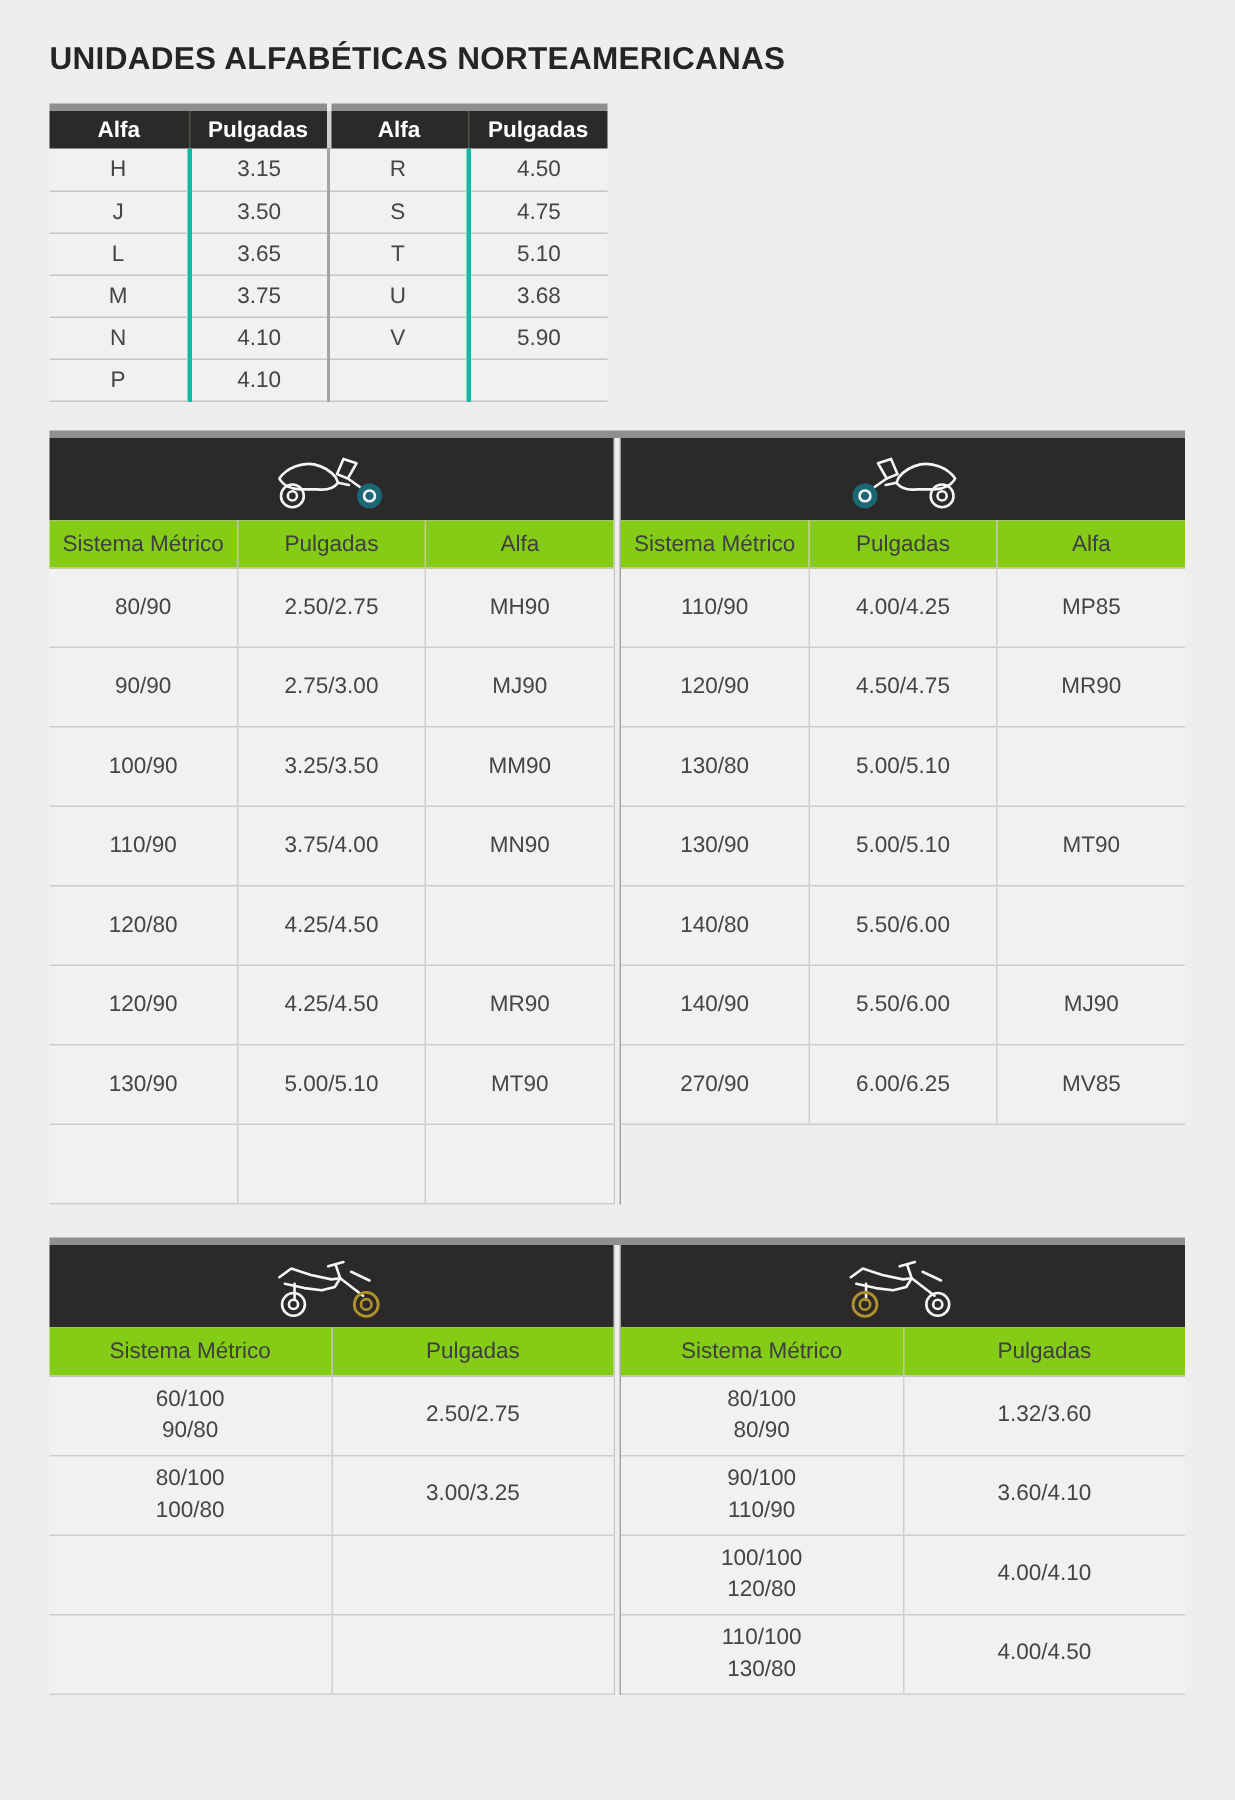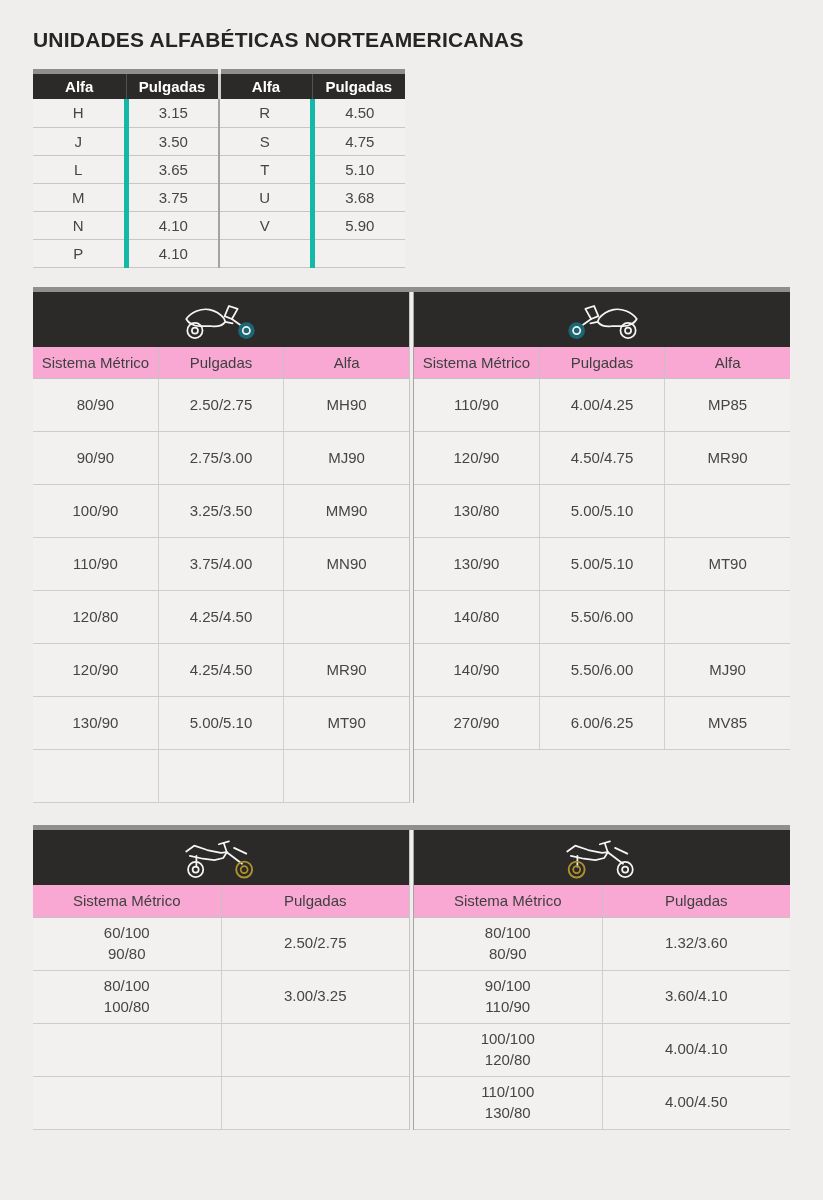--- a/index.html
+++ b/index.html
@@ -29,36 +29,36 @@
   .alpha-table th {
     background:#2b2a28; color:#fff; font-weight:bold;
     font-size:15px; height:25px; text-align:center; padding:0;
   }
   .alpha-table th + th { border-left:1px solid #54524f; }
   .alpha-table th:nth-child(3) { border-left:3px solid #cfcecc; }
   .alpha-table td {
     height:28px; text-align:center; font-size:15px; color:#454545;
     border-bottom:1px solid #c6c6c4; padding:0;
   }
-  .alpha-table td + td { border-left:5px solid #14b8a6; }
+  .alpha-table td + td { border-left:3px solid #14b8a6; }
   .alpha-table td:nth-child(3) { border-left:2px solid #a3a3a1; }
   
   .duo { width: 757px; }
   .duo-row { display:flex; gap:3px; }
   .subtable { flex:1; }
   .duo-row .subtable:first-child { border-right:1px solid #c6c6c4; }
   .duo-row .subtable:last-child  { border-left:1px solid #a5a5a3; }
   .band {
     height:55px; background:#2b2a28;
     display:flex; align-items:center; justify-content:center;
   }
   .band svg { display:block; }
   .mirror { transform: scaleX(-1); }
   .sub th {
-    background:#f9a8d4; font-weight:normal; font-size:15px; color:#3f3f3f;
+    background:#84cc16; font-weight:normal; font-size:15px; color:#3f3f3f;
     height:32px; text-align:center; padding:0;
     border-bottom:1px solid #c2c2c0;
   }
   .sub th + th { border-left:1px solid #c2c2c0; }
   .sub td {
     height:53px; text-align:center; font-size:15px; color:#454545;
     border-bottom:1px solid #cdcdcb; padding:0;
     white-space: pre-line; line-height:1.35;
   }
   .sub td + td { border-left:1px solid #d0d0ce; }

